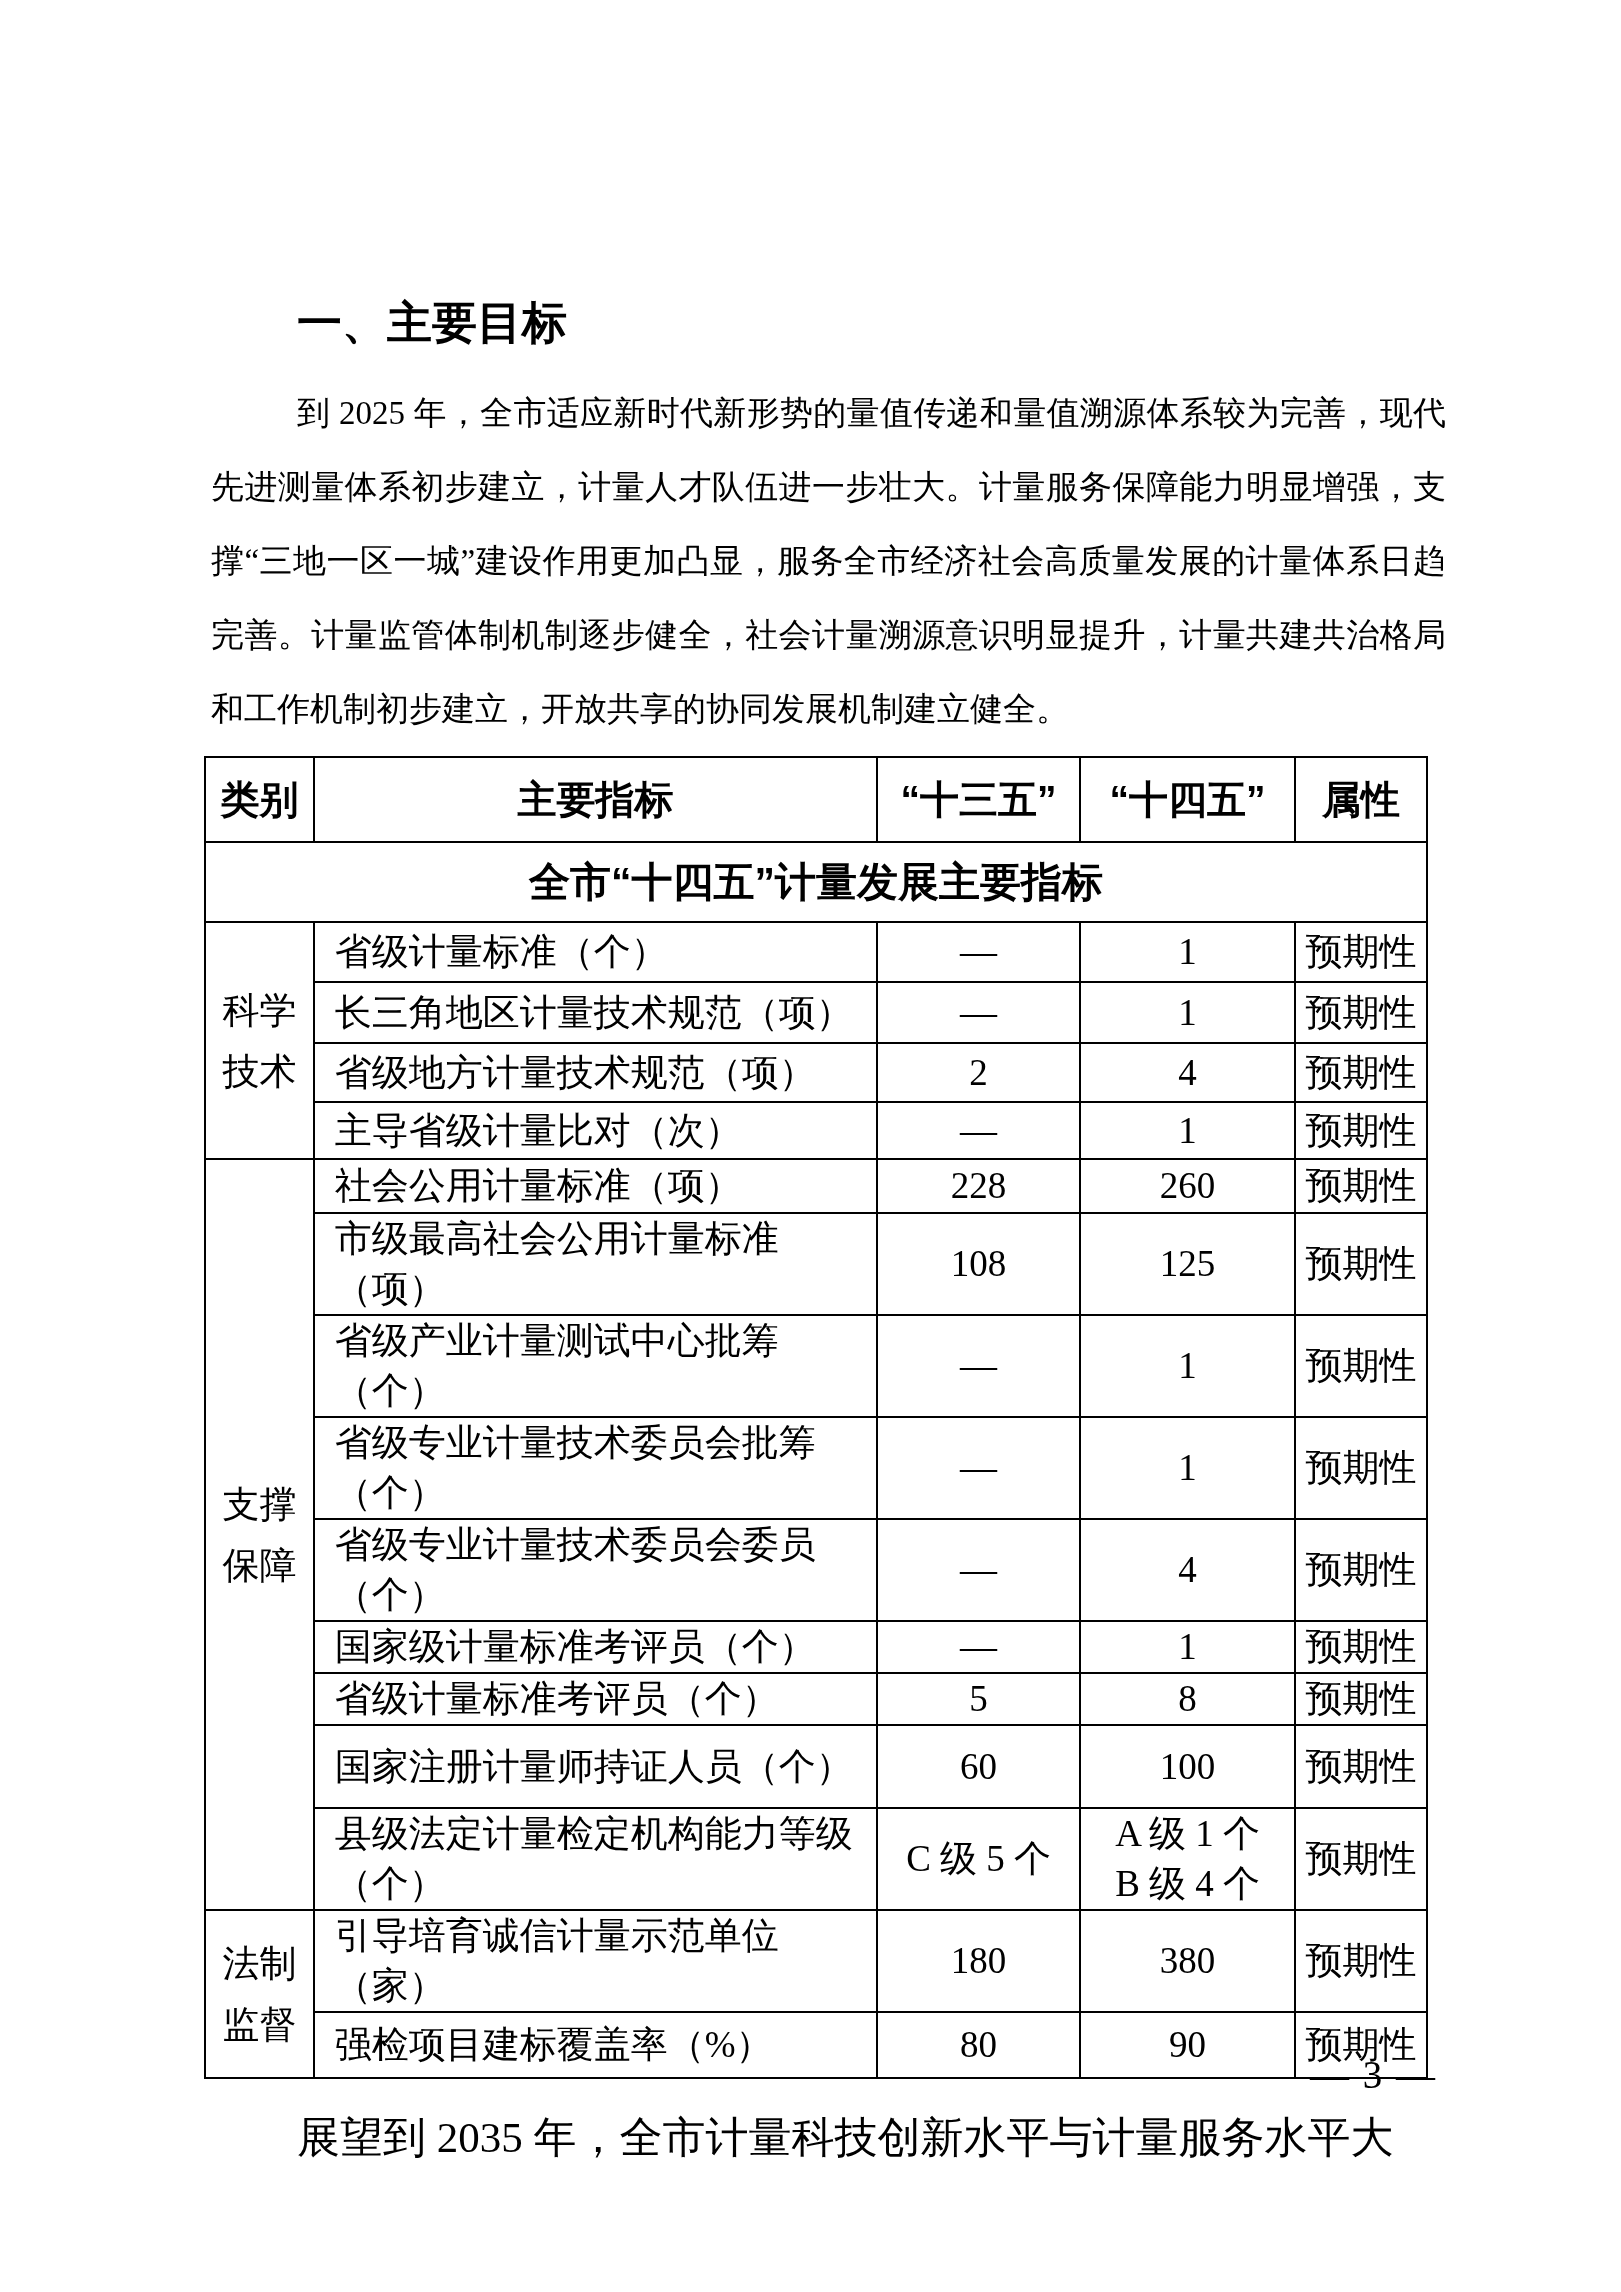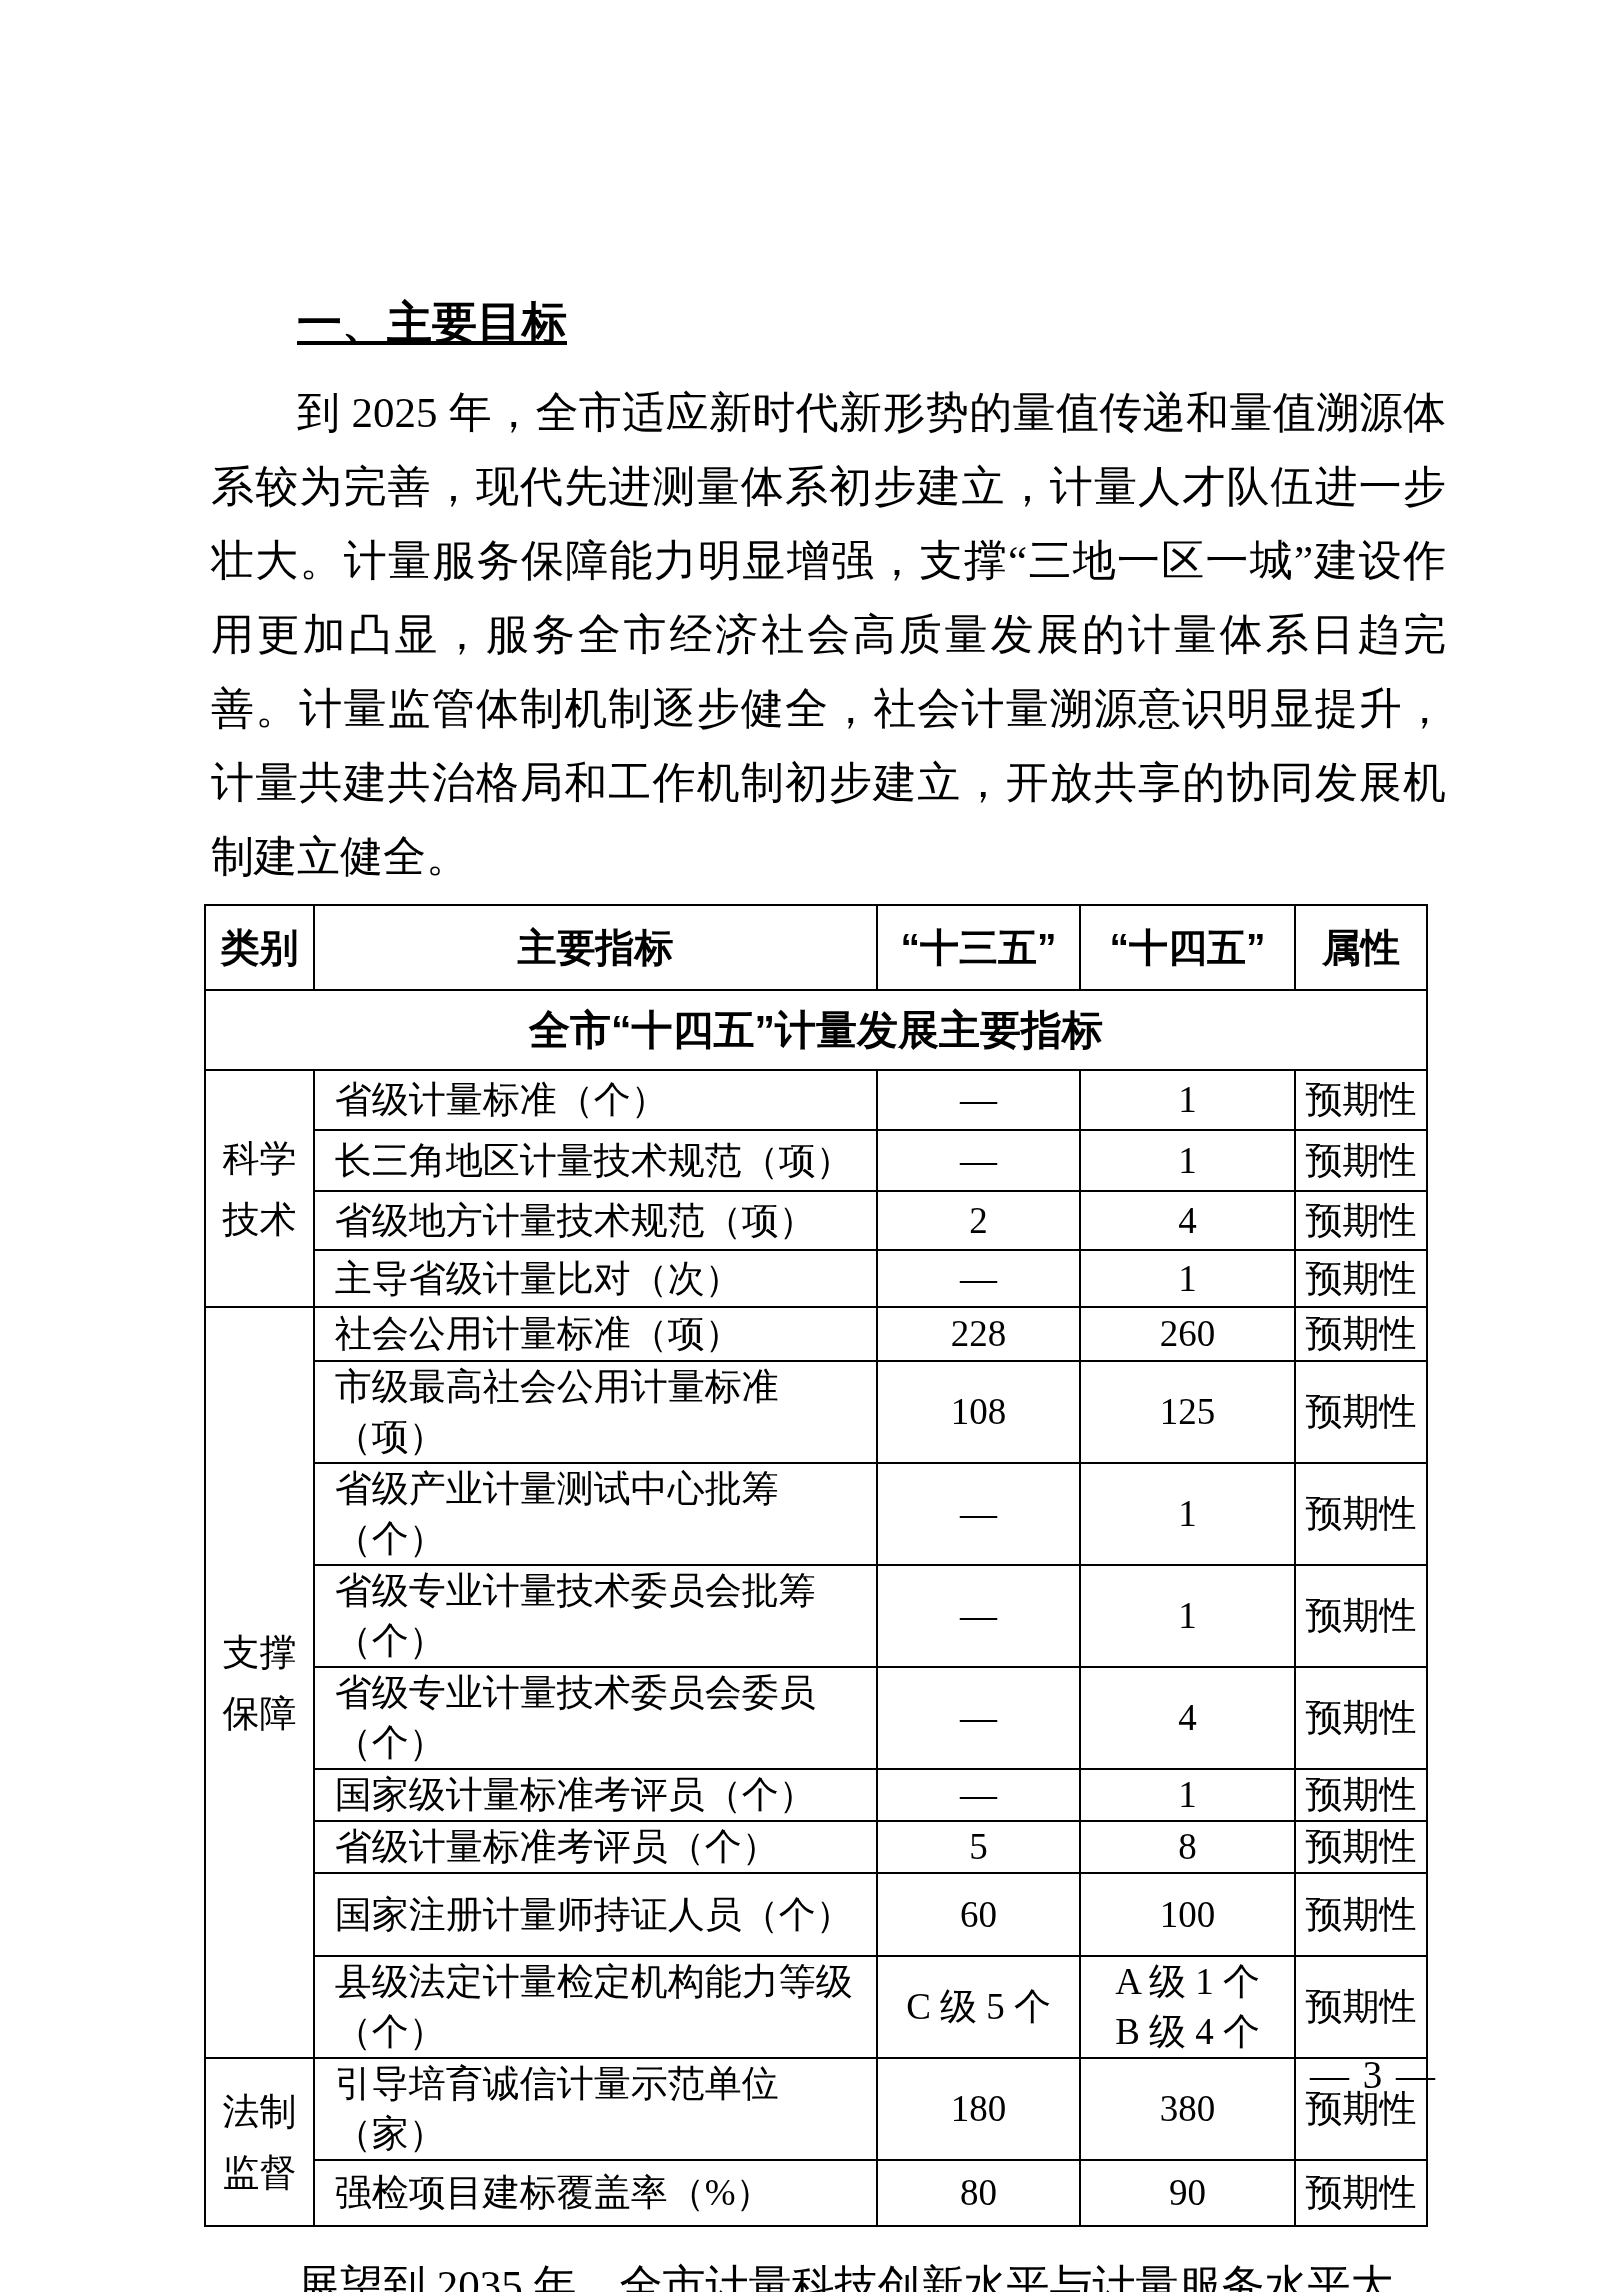--- a/index.html
+++ b/index.html
@@ -16,25 +16,24 @@
     left:211px;top:296px;
     width:1235px;
   }
   .doc-heading{
     font-family:"Liberation Sans","DejaVu Sans",sans-serif;
     font-weight:bold;
     font-size:45px;
     line-height:53px;
     margin:0;
     padding-left:86px;
-    text-decoration:underline;
   }
   .doc-paragraph{
     margin:27.4px 0 0 0;
-    font-size:43px;
+    font-size:33px;
     line-height:74px;
     text-align:justify;
     text-indent:86px;
     letter-spacing:0;
   }
   .indicator-table{
     border-collapse:collapse;
     table-layout:fixed;
     width:1221px;
     margin:9.8px 0 0 -6.9px;

